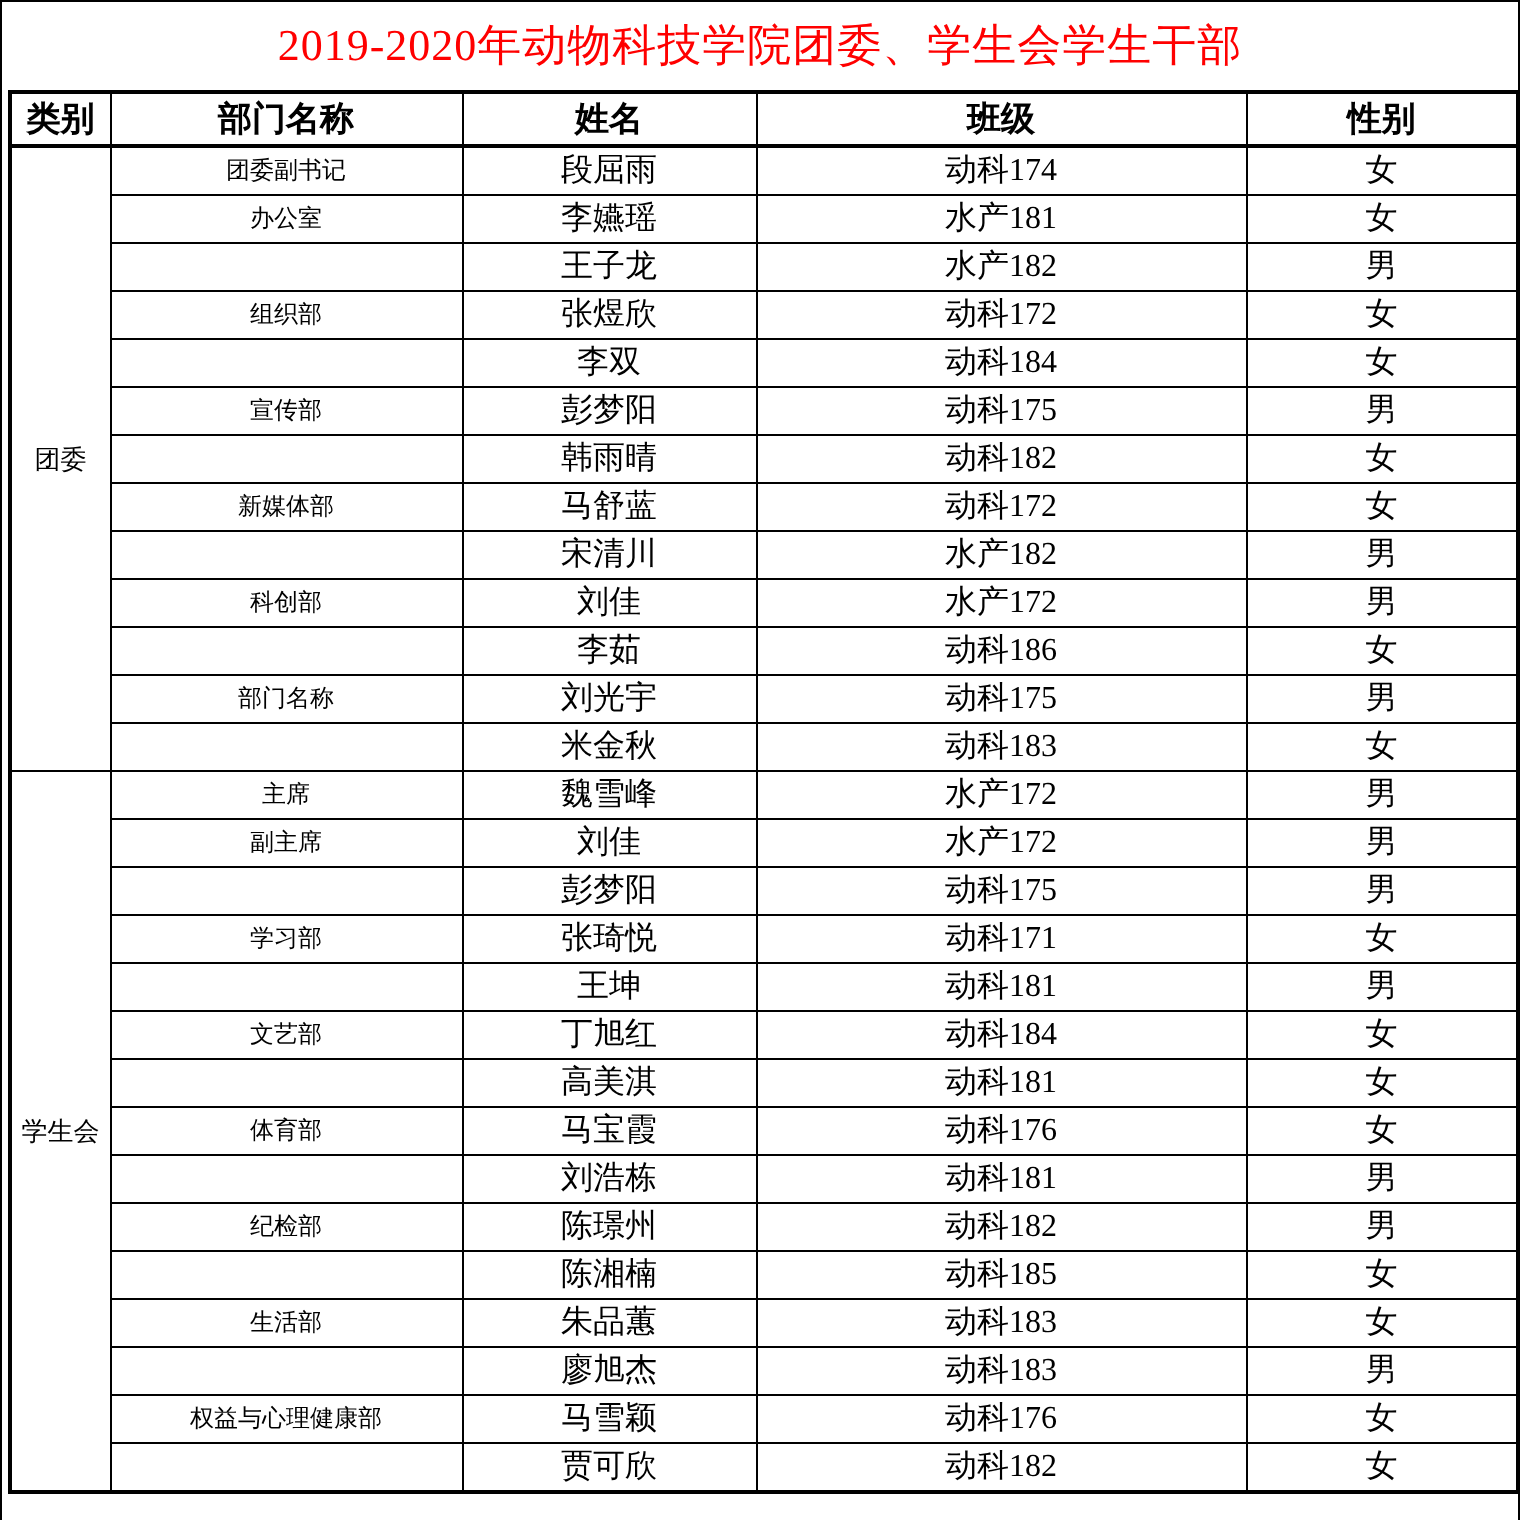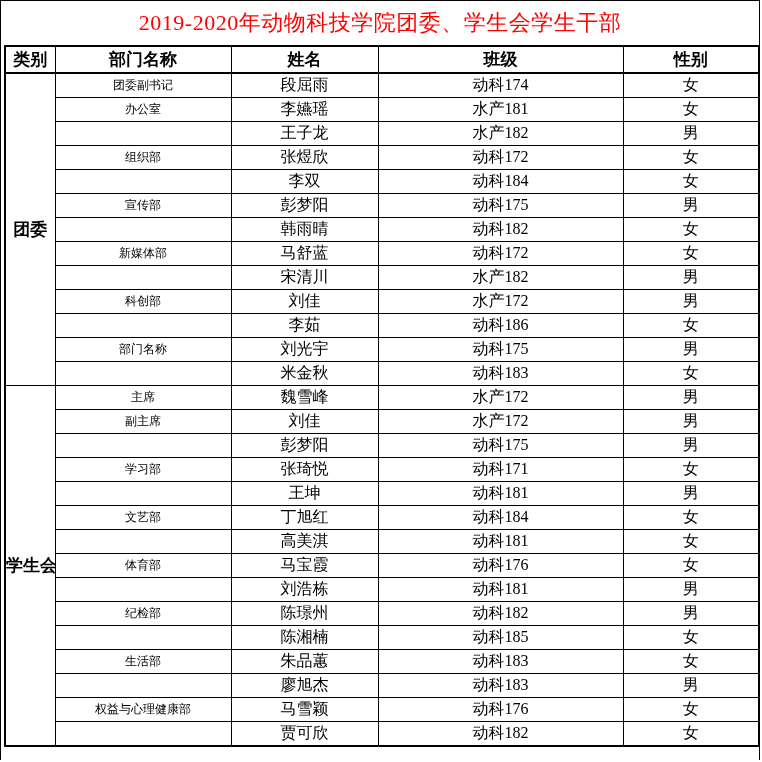--- a/index.html
+++ b/index.html
@@ -39,22 +39,22 @@
     height:25px;
     font-size:17px;
     font-weight:bold;
     border-bottom:2px solid #000;
   }
   tbody td{
     height:23px;
     font-size:16px;
   }
   td.cat{
-    font-weight:bold;
-    font-size:17px;
+    font-weight:normal;
+    font-size:13px;
   }
   td.dept{
     font-weight:normal;
     font-size:12px;
   }
   td.name, td.klass, td.gender{
     font-weight:normal;
   }
 </style>
 </head>

